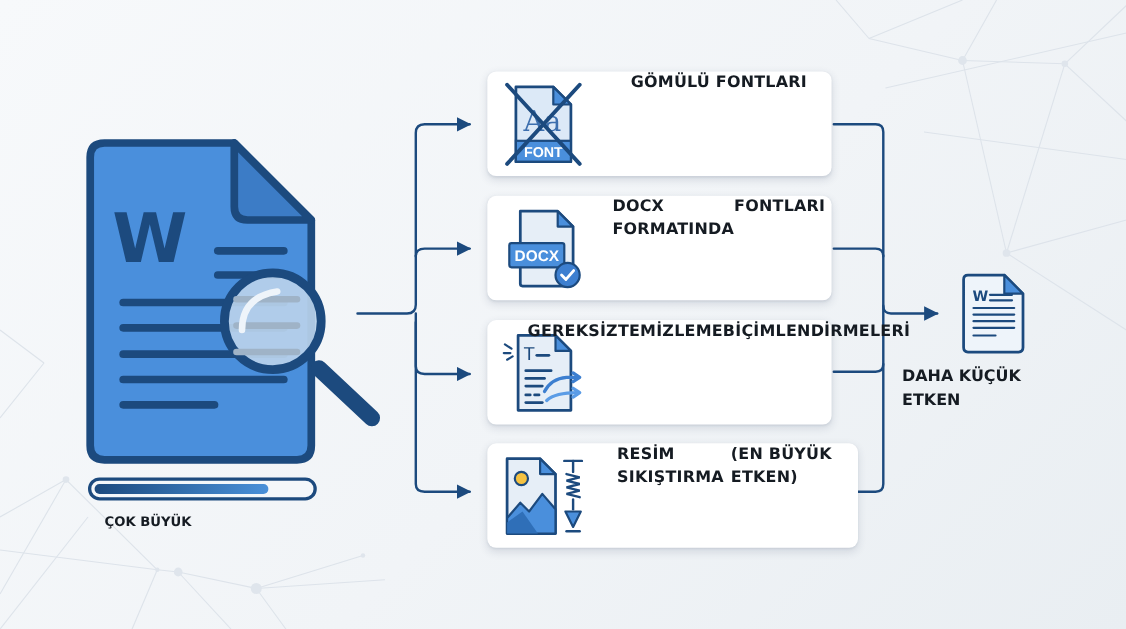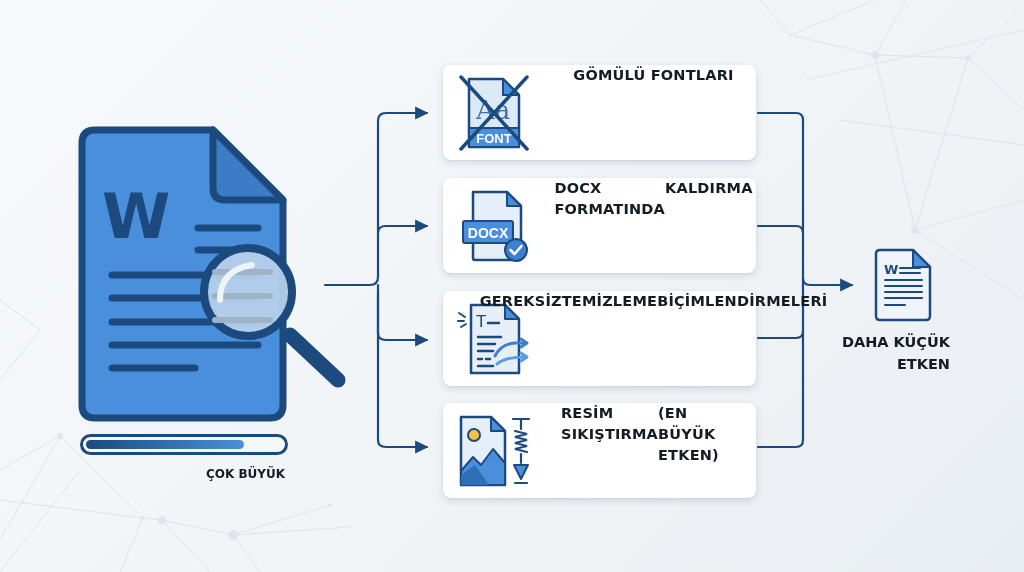--- a/index.html
+++ b/index.html
@@ -16,21 +16,21 @@
     box-shadow: 0 3px 8px rgba(40, 60, 90, 0.14), 0 1px 2px rgba(40,60,90,0.08);
   }
   .card .icon { position: absolute; left: 12px; top: 8px; width: 80px; height: 80px; }
   .card .label {
     position: absolute; left: 118px; top: 0; bottom: 0; right: 10px;
     display: flex; flex-direction: row; justify-content: center;
     font-weight: bold; font-size: 14.5px; line-height: 21px; color: #151b22;
     letter-spacing: 0.2px;
   }
   .big-label, .out-label {
-    position: absolute; font-weight: bold; color: #151b22; text-align: right;
+    position: absolute; font-weight: bold; color: #151b22; text-align: left;
   }
   .big-label { left: 95px; top: 467px; width: 190px; font-size: 12px; }
   .out-label { left: 820px; top: 331px; width: 130px; font-size: 14.5px; line-height: 22px; }
   .size-bar {
     position: absolute; left: 80px; top: 434px; width: 208px; height: 21px;
     box-sizing: border-box; border: 3px solid #1c4a7e; border-radius: 11px; background: #f4f7fa;
   }
   .size-bar .fill {
     position: absolute; left: 3px; top: 3px; bottom: 3px; width: 78%;
     border-radius: 6px; background: linear-gradient(90deg, #1c4a7e, #4a90d9);
@@ -149,21 +149,21 @@
   <svg class="icon" viewBox="0 0 80 80">
     <path d="M18,6 L52,6 L66,20 L66,72 Q66,74 64,74 L20,74 Q18,74 18,72 Z" fill="#e6eef7" stroke="#1c4a7e" stroke-width="2.5" stroke-linejoin="round"></path>
     <path d="M52,6 L52,20 L66,20 Z" fill="#4a8fdc" stroke="#1c4a7e" stroke-width="2" stroke-linejoin="round"></path>
     <rect x="8" y="35" width="50" height="22" rx="2" fill="#4a8fdc" stroke="#1c4a7e" stroke-width="2"></rect>
     <text x="33" y="51.5" text-anchor="middle" font-family="Liberation Sans, sans-serif" font-weight="bold" font-size="14" fill="#ffffff">DOCX</text>
     <circle cx="61" cy="64" r="11" fill="#3d7fd0" stroke="#1c4a7e" stroke-width="2"></circle>
     <path d="M55.5,64 L59.5,68 L66.5,60" stroke="#ffffff" stroke-width="2.6" fill="none" stroke-linecap="round" stroke-linejoin="round"></path>
   </svg>
   <div class="label">
     <span>DOCX FORMATINDA</span>
-    <span>KALDIRMA</span>
+    <span>FONTLARI</span>
   </div>
 </div>
 
 <div class="card" style="top:291px;">
   <svg class="icon" viewBox="0 0 80 80">
     <path d="M16,6 L50,6 L64,20 L64,74 L16,74 Z" fill="#e6eef7" stroke="#1c4a7e" stroke-width="2.5" stroke-linejoin="round"></path>
     <path d="M50,6 L50,20 L64,20 Z" fill="#4a8fdc" stroke="#1c4a7e" stroke-width="2" stroke-linejoin="round"></path>
     <text x="21" y="28" font-family="Liberation Sans, sans-serif" font-size="17" fill="#1c4a7e">T</text>
     <g stroke="#1c4a7e" stroke-width="2.5" stroke-linecap="round">
       <line x1="33" y1="24" x2="44" y2="24"></line>
@@ -184,21 +184,21 @@
     <path d="M42,65 Q50,58 70,58" stroke="#5b9ce6" stroke-width="3" fill="none" stroke-linecap="round"></path>
     <path d="M66,54 L72,58 L66,62" stroke="#5b9ce6" stroke-width="3" fill="none" stroke-linecap="round" stroke-linejoin="round"></path>
   </svg>
   <div class="label">
     <span>GEREKSİZ</span>
     <span>TEMİZLEME</span>
     <span>BİÇİMLENDİRMELERİ</span>
   </div>
 </div>
 
-<div class="card" style="top:403px;">
+<div class="card" style="top:403px;padding-left:24px;">
   <svg class="icon" viewBox="0 0 80 80">
     <path d="M6,6 L36,6 L50,20 L50,74 L6,74 Z" fill="#e6eef7" stroke="#1c4a7e" stroke-width="2.5" stroke-linejoin="round"></path>
     <path d="M36,6 L36,20 L50,20 Z" fill="#4a8fdc" stroke="#1c4a7e" stroke-width="2" stroke-linejoin="round"></path>
     <circle cx="19" cy="24" r="6" fill="#f5c242" stroke="#1c4a7e" stroke-width="2"></circle>
     <path d="M6,60 L18,46 L26,54 L38,38 L50,52 L50,74 L6,74 Z" fill="#4a8fdc" stroke="#1c4a7e" stroke-width="2" stroke-linejoin="round"></path>
     <path d="M6,74 L6,64 L20,54 L34,74 Z" fill="#2f6fb8"></path>
     <g stroke="#1c4a7e" stroke-width="2.2" fill="none" stroke-linecap="round">
       <line x1="58" y1="8" x2="74" y2="8"></line>
       <line x1="66" y1="8" x2="66" y2="18"></line>
       <path d="M60,20 L72,23 L60,26 L72,29 L60,32 L72,35 L60,38 L72,41"></path>

